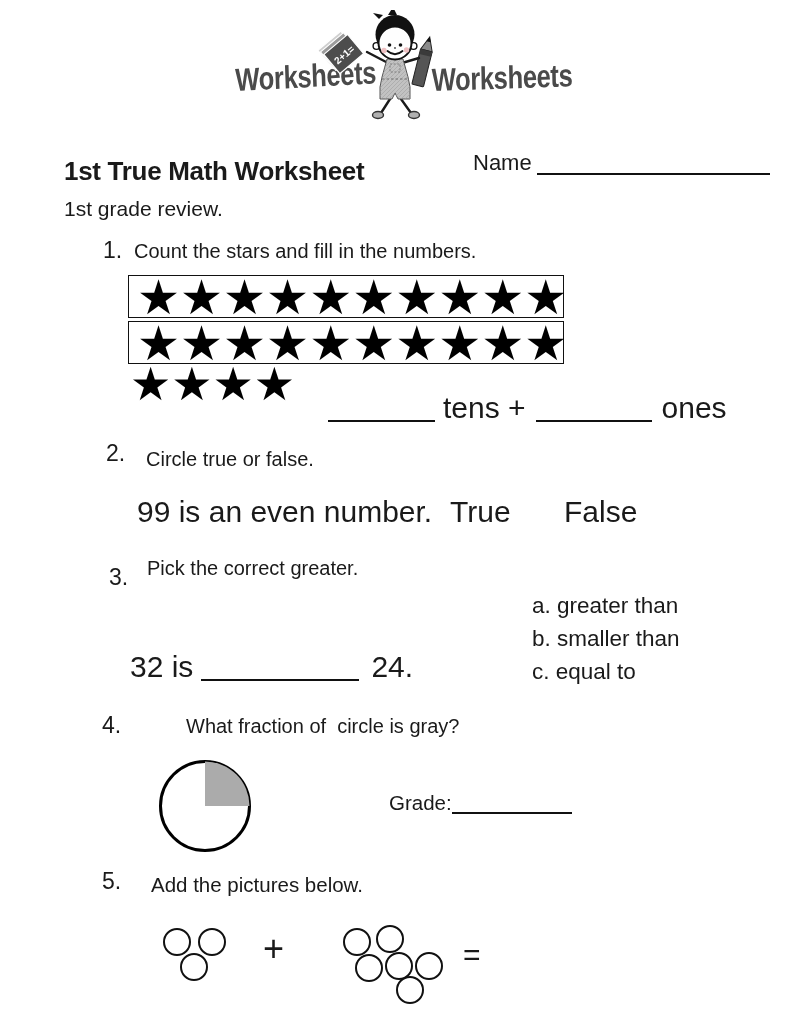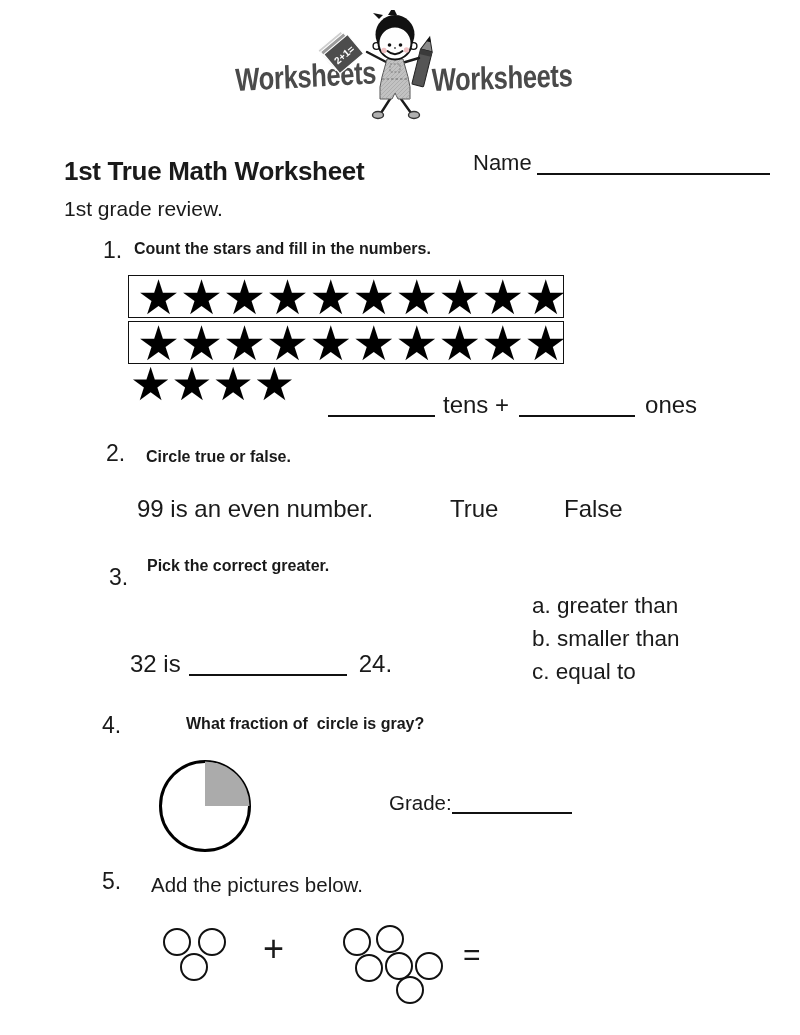--- a/index.html
+++ b/index.html
@@ -17,39 +17,39 @@
   }
   .logo-word.left  { transform:scale(0.80,1) rotate(-2.5deg); }
   .logo-word.right { transform:scale(0.80,1) rotate(-1.5deg); }
 
   
   .title { font-size:26px; font-weight:600; letter-spacing:-0.3px; }
   .name-label { font-size:22px; }
   .subtitle { font-size:21px; }
 
   .qnum { font-size:23px; }
-  .qprompt { font-size:16px;font-weight:bold; }
+  .qprompt { font-size:20px; }
   .blank {
     display:inline-block; height:2px; border-bottom:2.5px solid #111;
     position:relative; top:4px;
   }
   .rule { border-bottom:2.5px solid #111; height:2px; }
 
   
   .star-row {
     display:flex; justify-content:space-between; align-items:center;
     padding:0 8px; overflow:visible;
   }
   .star-row.boxed { border:1.6px solid #111; }
   .star { font-size:48px; line-height:40px; color:#000;
           font-family:"DejaVu Sans",sans-serif; }
   .star-row.small .star { font-size:46px; }
 
   .baseline-row { display:flex; align-items:baseline; white-space:nowrap; }
-  .t22 { font-size:24px; }
+  .t22 { font-size:30px; }
   .t20 { font-size:20.5px; }
   .choices div { font-size:22.5px; line-height:33px; }
   .presp { white-space:pre-wrap; }
   .bigplus { font-size:36px; font-weight:400; }
   .bigeq { font-size:30px; }
 </style>
 </head>
 <body>
 
 <div class="page">

